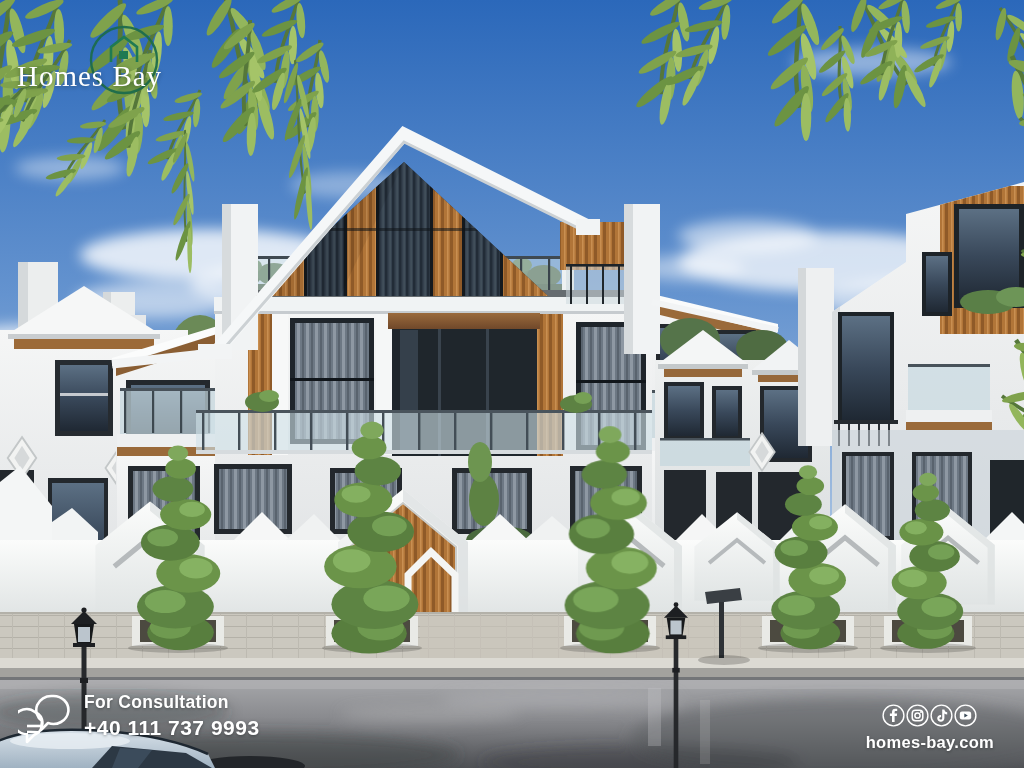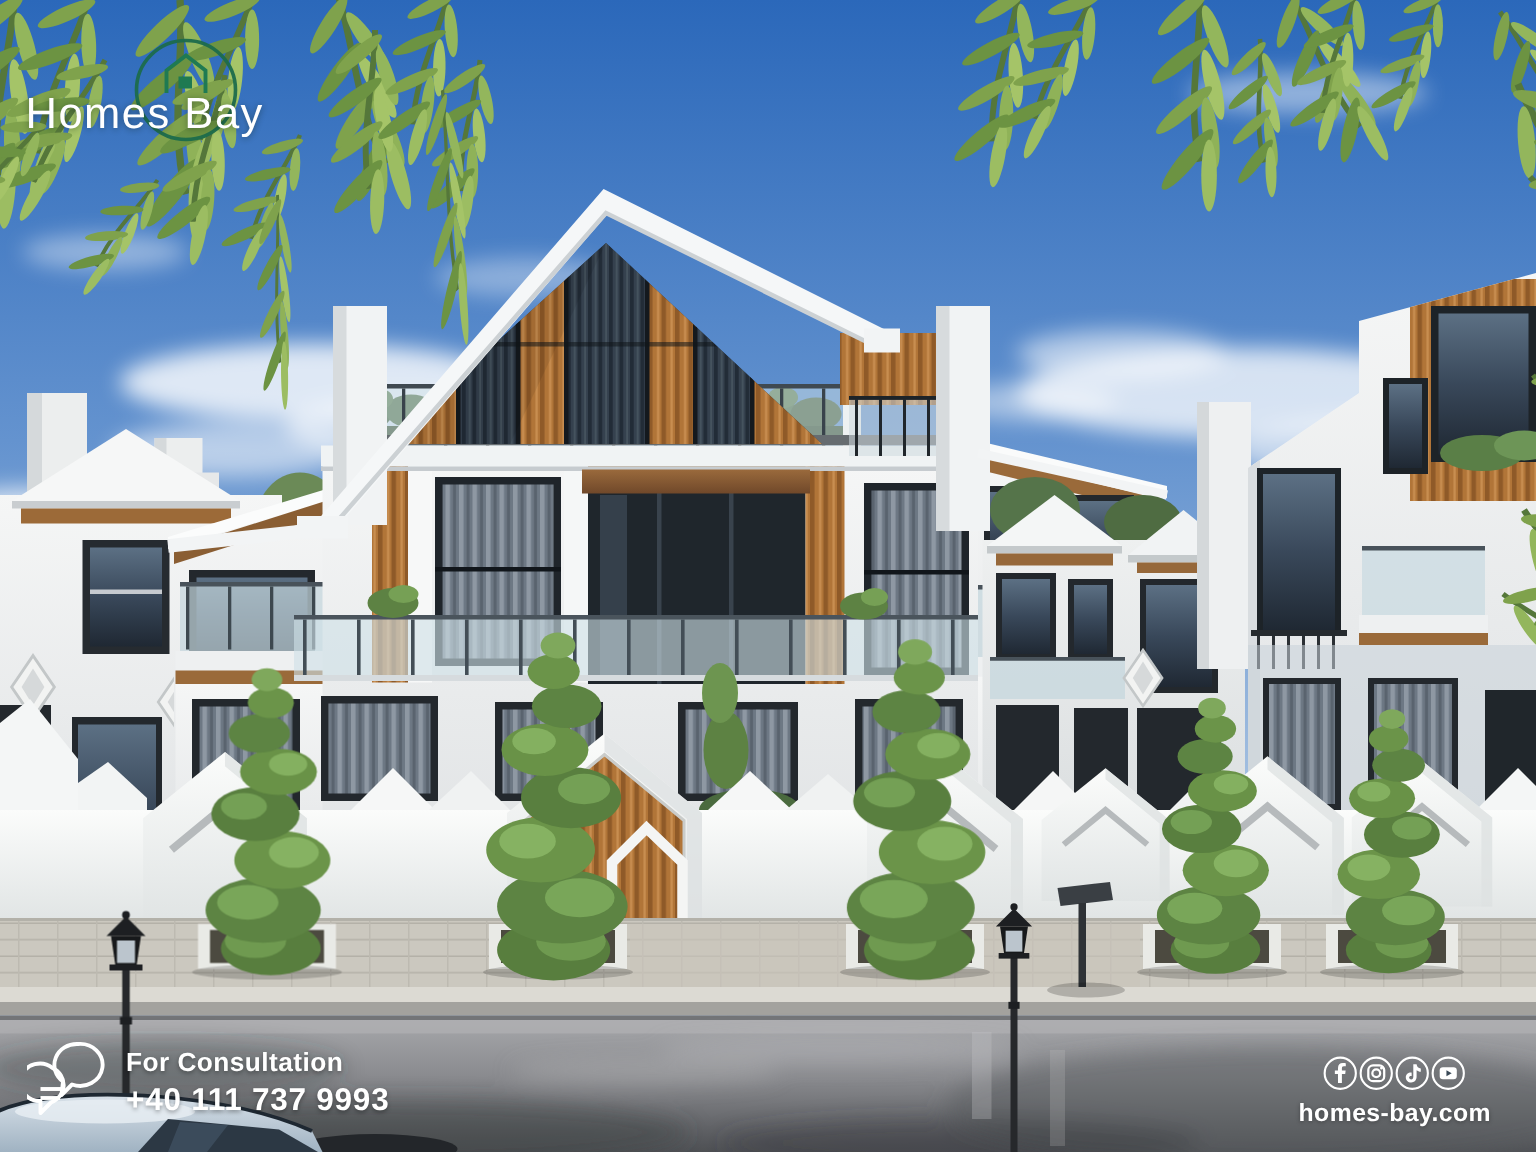--- a/index.html
+++ b/index.html
@@ -3,25 +3,25 @@
 <meta charset="utf-8">
 <style>
   html,body{margin:0;padding:0;background:#222;}
   .canvas{position:relative;width:1024px;height:768px;overflow:hidden;
           font-family:"Liberation Sans",sans-serif;background:#6f9bd4;}
   .scene{position:absolute;inset:0;display:block;}
   
   .logo{position:absolute;left:0;top:0;width:260px;height:120px;pointer-events:none;}
   .logo-emblem{position:absolute;left:84px;top:20px;}
   .logo-text{position:absolute;left:17px;top:60px;width:230px;
-             font-family:Liberation Sans, sans-serif;
+             font-family:Liberation Serif, serif;
              font-size:29px;letter-spacing:1px;color:#ffffff;
              text-shadow:0 1px 4px rgba(15,35,25,.45);}
   
-  .consult{position:absolute;left:18px;bottom:22px;display:flex;align-items:flex-end;gap:14px;color:#fff;}
+  .consult{position:absolute;left:18px;bottom:22px;display:flex;align-items:flex-start;gap:14px;color:#fff;}
   .consult .txt{display:flex;flex-direction:column;gap:3px;
                 text-shadow:0 1px 3px rgba(0,0,0,.35);}
   .consult-label{font-size:17.5px;font-weight:bold;letter-spacing:.3px;}
   .consult-phone{font-size:21px;font-weight:bold;letter-spacing:.5px;}
   
   .footer-right{position:absolute;right:30px;bottom:16px;color:#fff;}
   .socials{display:flex;justify-content:center;gap:1px;}
   .website{margin-top:6px;font-size:16.5px;font-weight:bold;letter-spacing:.3px;
            text-shadow:0 1px 3px rgba(0,0,0,.35);}
 </style>

